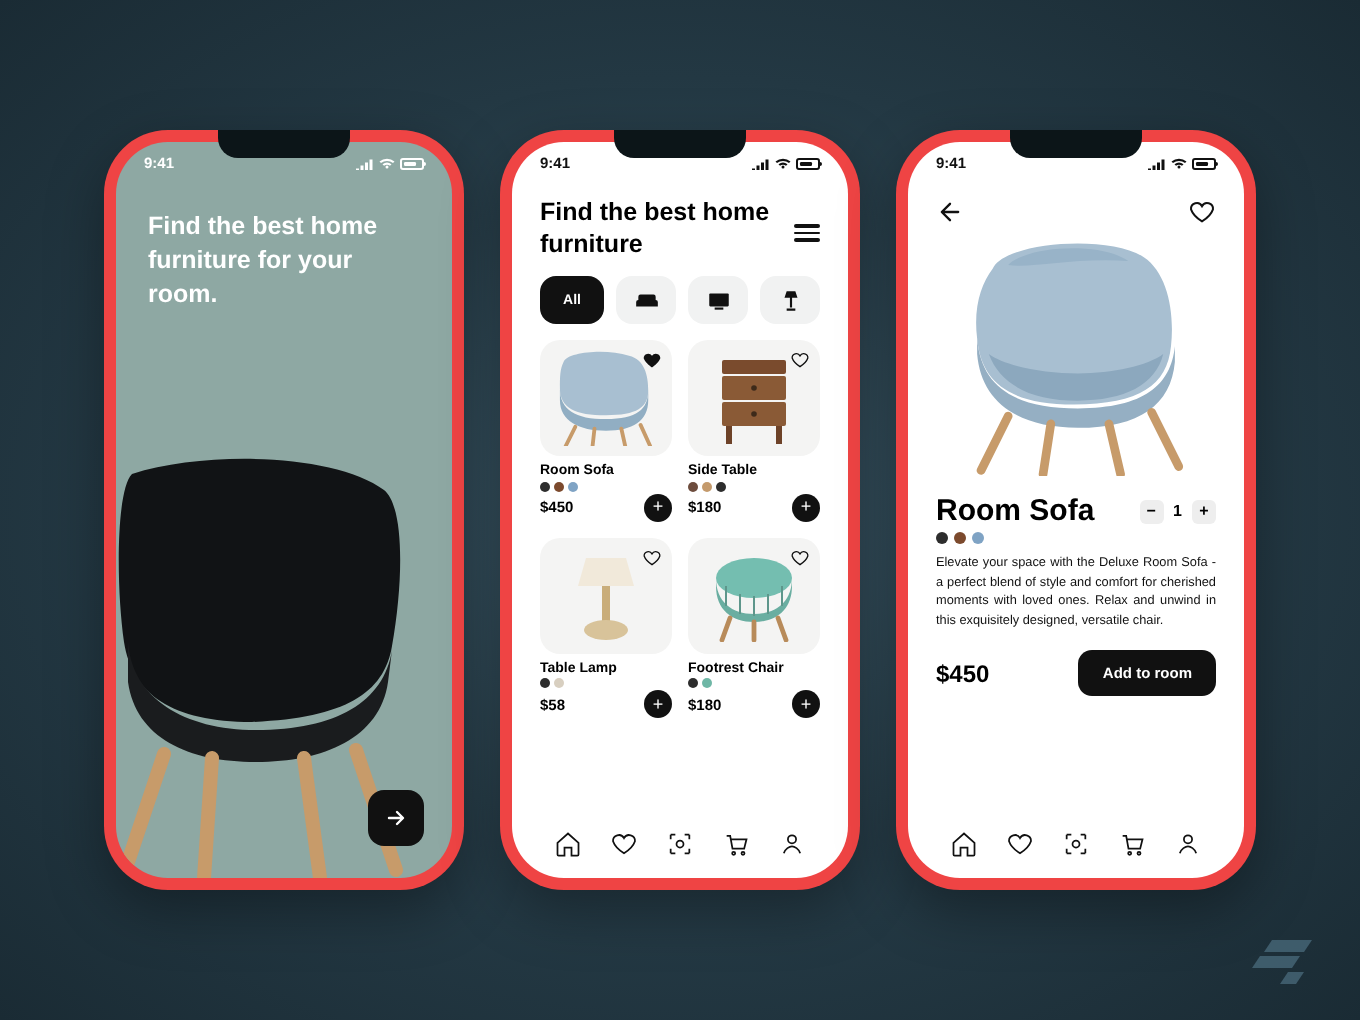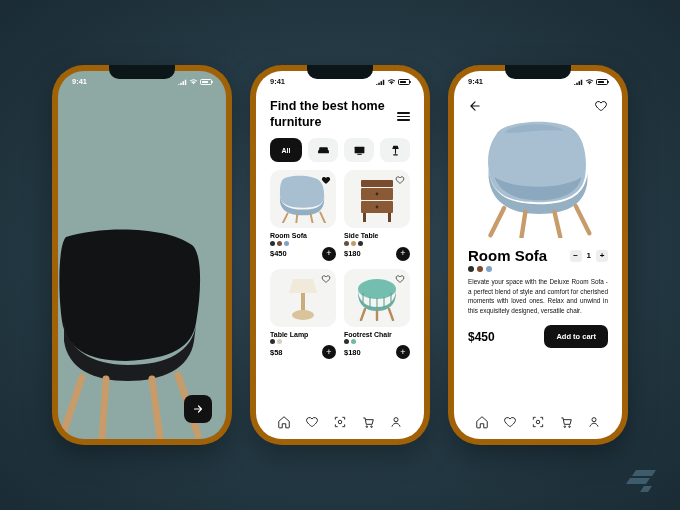--- a/index.html
+++ b/index.html
@@ -5,21 +5,21 @@
   * { box-sizing: border-box; margin: 0; padding: 0; }
   body {
     width: 680px; height: 510px;
     background: radial-gradient(ellipse at center, #3b5867 0%, #233843 60%, #1a2b34 100%);
     font-family: -apple-system, BlinkMacSystemFont, "Segoe UI", sans-serif;
     display: flex; justify-content: center; align-items: center; gap: 18px;
     overflow: hidden; position: relative;
   }
   .phone {
     width: 180px; height: 380px;
-    background: #a16207;
+    background: #ef4444;
     border-radius: 32px;
     padding: 6px;
     position: relative;
     box-shadow: 0 10px 28px rgba(0,0,0,0.35);
   }
   .screen {
     width: 100%; height: 100%;
     border-radius: 26px;
     background: #fff; overflow: hidden; position: relative;
     display: flex; flex-direction: column;
@@ -98,20 +98,21 @@
       <span class="status-icons">
         <svg class="sig" viewBox="0 0 12 8">
             <path fill="currentColor" d="M0 7h2v1H0zM3 5h2v3H3zM6 3h2v5H6zM9 1h2v7H9z"></path>
           </svg>
         <svg class="sig" viewBox="0 0 12 8">
             <path fill="currentColor" d="M6 7a1 1 0 100-2 1 1 0 000 2zM3 4.2a5 5 0 016 0l-1 1a3.5 3.5 0 00-4 0zM1 2.3a8 8 0 0110 0l-1 1a6.5 6.5 0 00-8 0z"></path>
           </svg>
         <span class="batt"></span>
       </span>
     </div>
+    <div class="hero-text">Find the best home furniture for your room.</div>
 
     <svg class="chair1" viewBox="0 0 150 210">
       <path fill="#111315" d="M14 8 C 52 -4, 116 -2, 140 16 C 150 24, 150 60, 144 94 C 140 118, 120 130, 74 132 C 34 132, 14 118, 10 92 C 6 64, 6 16, 14 8 Z"></path>
       <path fill="#1a1c1e" d="M12 92 C 14 120, 40 136, 76 136 C 116 136, 140 122, 144 96 L 142 112 C 138 140, 110 152, 76 152 C 42 152, 16 140, 12 112 Z"></path>
       <g stroke="#c79b6a" stroke-width="7" stroke-linecap="round">
         <line x1="30" y1="148" x2="10" y2="208"></line>
         <line x1="54" y1="150" x2="50" y2="210"></line>
         <line x1="100" y1="150" x2="108" y2="210"></line>
         <line x1="126" y1="146" x2="146" y2="206"></line>
       </g>
@@ -359,21 +360,21 @@
     <div class="sw3">
       <span class="sw" style="background:#2d2d2d"></span>
       <span class="sw" style="background:#7c4a2d"></span>
       <span class="sw" style="background:#7fa3c4"></span>
     </div>
 
     <div class="desc">Elevate your space with the Deluxe Room Sofa - a perfect blend of style and comfort for cherished moments with loved ones. Relax and unwind in this exquisitely designed, versatile chair.</div>
 
     <div class="buyrow">
       <div class="bigprice">$450</div>
-      <div class="cartbtn">Add to cart</div>
+      <div class="cartbtn">Add to room</div>
     </div>
 
     <div class="tabbar">
       <svg class="ic" viewBox="0 0 24 24">
           <path d="M3 11l9-8 9 8v10a1 1 0 01-1 1h-5v-7h-6v7H4a1 1 0 01-1-1z"></path>
         </svg>
       <svg class="ic" viewBox="0 0 24 24">
           <path d="M12 20s-7.5-4.7-9.4-10.3A5 5 0 0112 7a5 5 0 019.4 2.7C19.5 15.3 12 20 12 20z"></path>
         </svg>
       <svg class="ic" viewBox="0 0 24 24">

